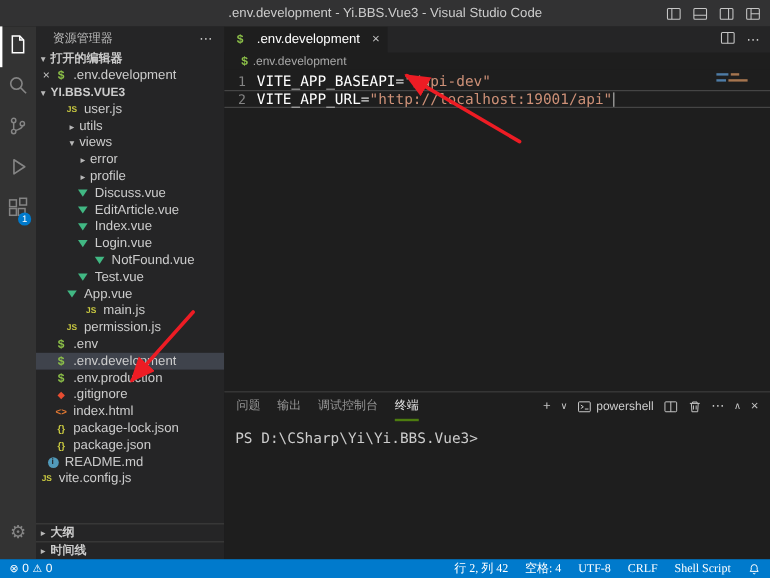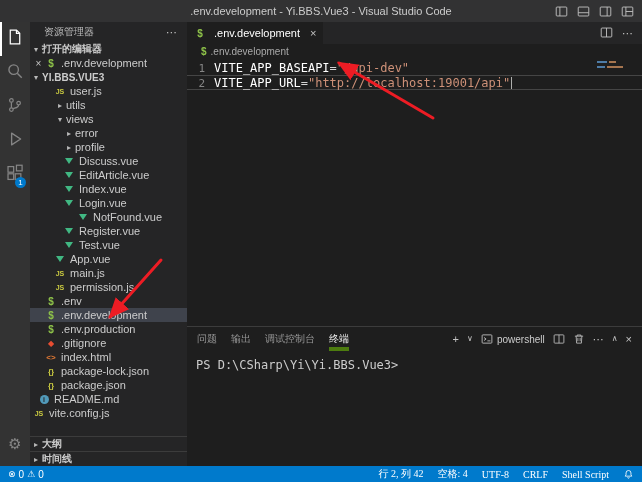--- a/index.html
+++ b/index.html
@@ -65,21 +65,21 @@
   .minimap{position:absolute;top:3px;right:5px;width:40px;}
   .mm-line{height:2px;margin-bottom:3px;display:flex;gap:2px;}
   .mm-b{background:#4e7ca6;height:2px;}
   .mm-o{background:#a6754f;height:2px;}
 
   
   .panel{flex:0 0 140px;border-top:1px solid #3c3c3c;display:flex;flex-direction:column;background:#1e1e1e;min-width:0;}
   .panel-header{flex:0 0 24px;display:flex;align-items:center;padding:0 10px;gap:40px;}
   .panel-tabs{display:flex;align-items:center;height:24px;}
   .ptab{font-size:10px;color:#969696;margin-right:14px;height:24px;line-height:24px;cursor:pointer;white-space:nowrap;}
-  .ptab.active{color:#e7e7e7;border-bottom:4px solid #4d7c0f;font-family:Liberation Serif, serif;}
+  .ptab.active{color:#e7e7e7;border-bottom:2px solid #4d7c0f;font-family:Liberation Serif, serif;}
   .panel-actions{margin-left:auto;display:flex;align-items:center;gap:8px;color:#c5c5c5;}
   .pa-icon{font-size:11px;cursor:pointer;display:flex;align-items:center;line-height:1;}
   .pa-sm{font-size:8px;}
   .shell-btn{display:flex;align-items:center;gap:4px;font-size:10px;color:#cccccc;cursor:pointer;}
   .terminal{flex:1;padding:6px 9px;font-family:"DejaVu Sans Mono","Liberation Mono",monospace;font-size:12px;color:#cccccc;overflow:hidden;}
   .terminal-line{white-space:pre;line-height:16px;}
 
   
   .statusbar{flex:0 0 16px;background:#007acc;display:flex;align-items:center;color:#ffffff;font-size:10px;padding:0 8px;}
   .sb-left{display:flex;align-items:center;gap:10px;}
@@ -239,35 +239,29 @@
           <div class="row" style="padding-left: 47px;">
             <span class="fi">
               <span class="vue-tri"></span>
             </span>
             <span class="label">NotFound.vue</span>
           </div>
           <div class="row" style="padding-left: 33px;">
             <span class="fi">
               <span class="vue-tri"></span>
             </span>
-            <span class="label">Register.vue</span>
-          </div>
-          <div class="row" style="padding-left: 33px;">
-            <span class="fi">
-              <span class="vue-tri"></span>
-            </span>
             <span class="label">Test.vue</span>
           </div>
           <div class="row" style="padding-left: 24px;">
             <span class="fi">
               <span class="vue-tri"></span>
             </span>
             <span class="label">App.vue</span>
           </div>
-          <div class="row" style="padding-left: 24px;">
+          <div class="row" style="padding-left: 40px;">
             <span class="fi fi-js">JS</span>
             <span class="label">main.js</span>
           </div>
           <div class="row" style="padding-left: 24px;">
             <span class="fi fi-js">JS</span>
             <span class="label">permission.js</span>
           </div>
           <div class="row" style="padding-left: 15px;">
             <span class="fi fi-env">$</span>
             <span class="label">.env</span>

